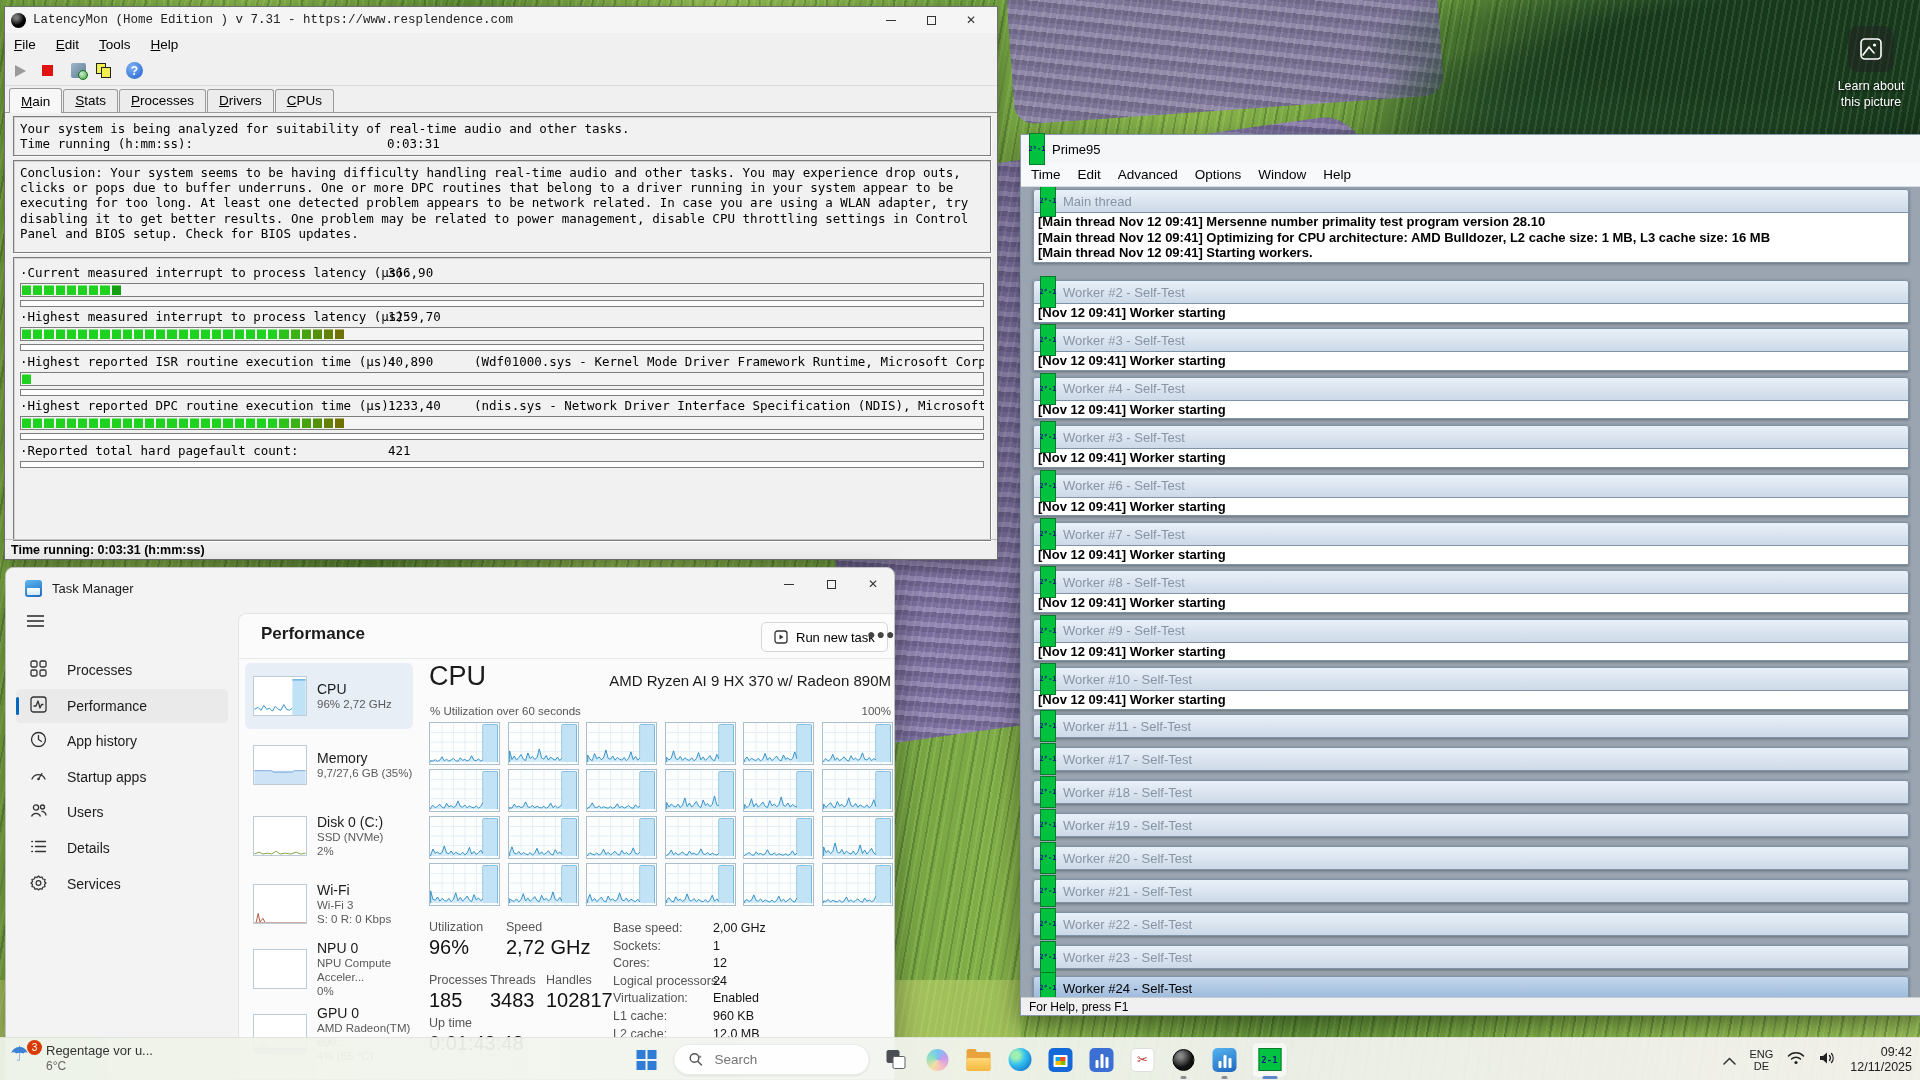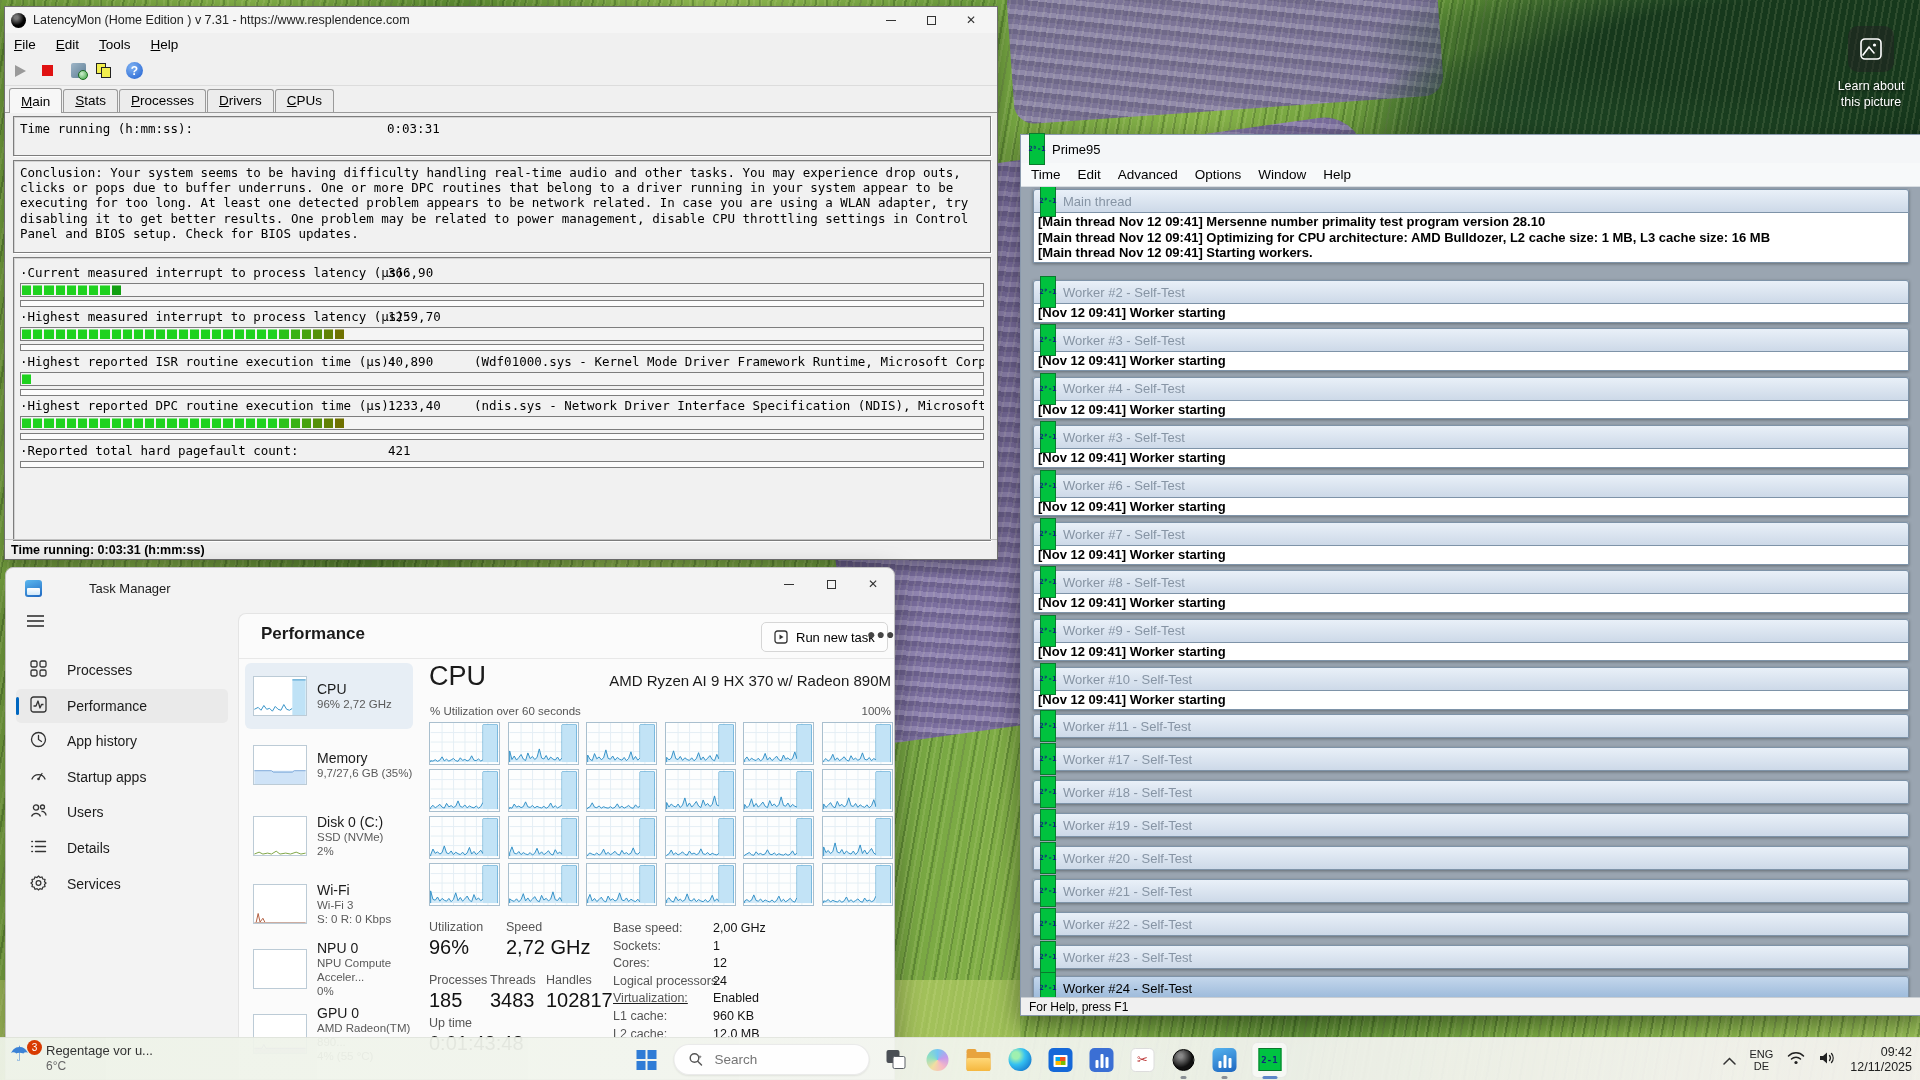--- a/index.html
+++ b/index.html
@@ -35,21 +35,21 @@
   .glyph-min{display:inline-block;width:10px;height:1px;background:#333;}
   .glyph-max{display:inline-block;width:9px;height:9px;border:1px solid #333;}
   .glyph-close{font-size:12px;color:#333;line-height:1;}
 
   
   #lm{left:4px;top:6px;width:994px;height:554px;background:#f0f0f0;border:1px solid #6e6e6e;
     box-shadow:0 6px 18px rgba(0,0,0,.35);font-size:13px;color:#000;}
   .lm-title{height:26px;display:flex;align-items:center;padding:0 6px;background:#f5f5f5;}
   .lm-logo{width:15px;height:15px;border-radius:50%;margin-right:7px;
     background:radial-gradient(circle at 35% 30%,#777 0 12%,#000 55%);}
-  .lm-title-text{font-size:12.5px;color:#222;flex:1;}
+  .lm-title-text{font-size:12.5px;color:#222;flex:1;font-family:Liberation Mono, monospace;}
   .win-btns{display:flex;gap:0;}
   .win-btn{width:40px;height:24px;display:flex;align-items:center;justify-content:center;}
   .lm-menu{height:23px;display:flex;align-items:center;gap:20px;padding:0 9px;font-size:13.5px;}
   .lm-menu span u{text-decoration:underline;}
   .lm-toolbar{height:30px;display:flex;align-items:center;gap:8px;padding:0 6px;border-bottom:1px solid #dcdcdc;}
   .tb-play{width:0;height:0;border-left:11px solid #9a9a9a;border-top:6px solid transparent;border-bottom:6px solid transparent;margin-left:4px;}
   .tb-stop{width:11px;height:11px;background:#e01212;margin-left:8px;}
   .tb-report{width:15px;height:15px;margin-left:10px;border-radius:2px;
     background:linear-gradient(135deg,#9fb6c8,#5d7d94);position:relative;}
   .tb-report::after{content:'';position:absolute;right:-2px;bottom:-2px;width:8px;height:8px;border-radius:50%;
@@ -83,21 +83,21 @@
     display:flex;align-items:center;padding:0 6px;font-size:12.5px;font-weight:600;}
 
   
   #tm{left:5px;top:567px;width:890px;height:513px;background:#f3f3f3;border:1px solid #c2c2c2;
     border-radius:8px 8px 0 0;box-shadow:0 10px 30px rgba(0,0,0,.4);color:#1b1b1b;}
   .tm-title{height:40px;display:flex;align-items:center;padding:0 0 0 19px;}
   .tm-logo{width:17px;height:17px;border-radius:3px;background:linear-gradient(160deg,#5cb8ef,#1d66c0);
     margin-right:10px;position:relative;overflow:hidden;}
   .tm-logo::after{content:'';position:absolute;left:2px;right:2px;bottom:2px;height:7px;
     background:linear-gradient(180deg,#fff,#cfe8fa);border-radius:1px;}
-  .tm-title-text{font-size:13px;flex:1;margin-left:37px;}
+  .tm-title-text{font-size:13px;flex:1;}
   .tm-btns{position:absolute;right:0;top:0;display:flex;}
   .tm-btn{width:42px;height:32px;display:flex;align-items:center;justify-content:center;}
   .tm-side-item{position:absolute;left:10px;width:212px;height:34px;border-radius:5px;display:flex;align-items:center;
     padding-left:14px;font-size:14px;gap:20px;}
   .tm-side-item.sel{background:#eaeaea;}
   .tm-side-item.sel::before{content:'';position:absolute;left:0px;top:8px;width:3px;height:18px;border-radius:2px;background:#0067c0;}
   .tm-side-item svg{flex:none;}
   #tm-burger{position:absolute;left:21px;top:46px;}
   #tm-card{position:absolute;left:232px;top:45px;right:0;bottom:0;background:#fbfbfb;
     border-left:1px solid #e4e4e4;border-top:1px solid #e4e4e4;border-radius:8px 0 0 0;}
@@ -248,20 +248,21 @@
   </div>
   <div class="lm-tabs" id="lm-tabs">
       <span class="lm-tab accel sel"><u>M</u>ain</span>
       <span class="lm-tab accel"><u>S</u>tats</span>
       <span class="lm-tab accel"><u>P</u>rocesses</span>
       <span class="lm-tab accel"><u>D</u>rivers</span>
       <span class="lm-tab accel"><u>C</u>PUs</span>
     </div>
 
   <div class="lm-box" id="lm-box1">
+    <div>Your system is being analyzed for suitability of real-time audio and other tasks.</div>
     <div class="lm-line2">
       <span>Time running (h:mm:ss):</span>
       <span class="lm-timeval">0:03:31</span>
     </div>
   </div>
   <div class="lm-box" id="lm-box2">
     <div>Conclusion: Your system seems to be having difficulty handling real-time audio and other tasks. You may experience drop outs, clicks or pops due to buffer underruns. One or more DPC routines that belong to a driver running in your system appear to be executing for too long. At least one detected problem appears to be network related. In case you are using a WLAN adapter, try disabling it to get better results. One problem may be related to power management, disable CPU throttling settings in Control Panel and BIOS setup. Check for BIOS updates.</div>
   </div>
   <div class="lm-box" id="lm-box3">
       <div class="m-row" style="top: 7px;">
@@ -903,21 +904,21 @@
           <div class="st" style="left: 0px; top: 402px;">
             <div class="l">Up time</div>
             <div class="v">0:01:43:48</div>
           </div>
         </div>
       <div id="cpu-details">
           <div class="kv" style="left: 184px; top: 307px;"><span class="kl">Base speed:</span><span class="kvv">2,00 GHz</span></div>
           <div class="kv" style="left: 184px; top: 324.6px;"><span class="kl">Sockets:</span><span class="kvv">1</span></div>
           <div class="kv" style="left: 184px; top: 342.2px;"><span class="kl">Cores:</span><span class="kvv">12</span></div>
           <div class="kv" style="left: 184px; top: 359.8px;"><span class="kl">Logical processors:</span><span class="kvv">24</span></div>
-          <div class="kv" style="left: 184px; top: 377.4px; text-decoration: underline;"><span class="kl">Virtualization:</span><span class="kvv">Enabled</span></div>
+          <div class="kv" style="left: 184px; top: 377.4px;"><span class="kl">Virtualization:</span><span class="kvv">Enabled</span></div>
           <div class="kv" style="left: 184px; top: 395px;"><span class="kl">L1 cache:</span><span class="kvv">960 KB</span></div>
           <div class="kv" style="left: 184px; top: 412.6px;"><span class="kl">L2 cache:</span><span class="kvv">12,0 MB</span></div>
         </div>
     </div>
   </div>
 </div>
 
 <div id="p95" class="abs">
   <div class="p95-title">
     <span class="p95i">2ᴰ-1</span>

